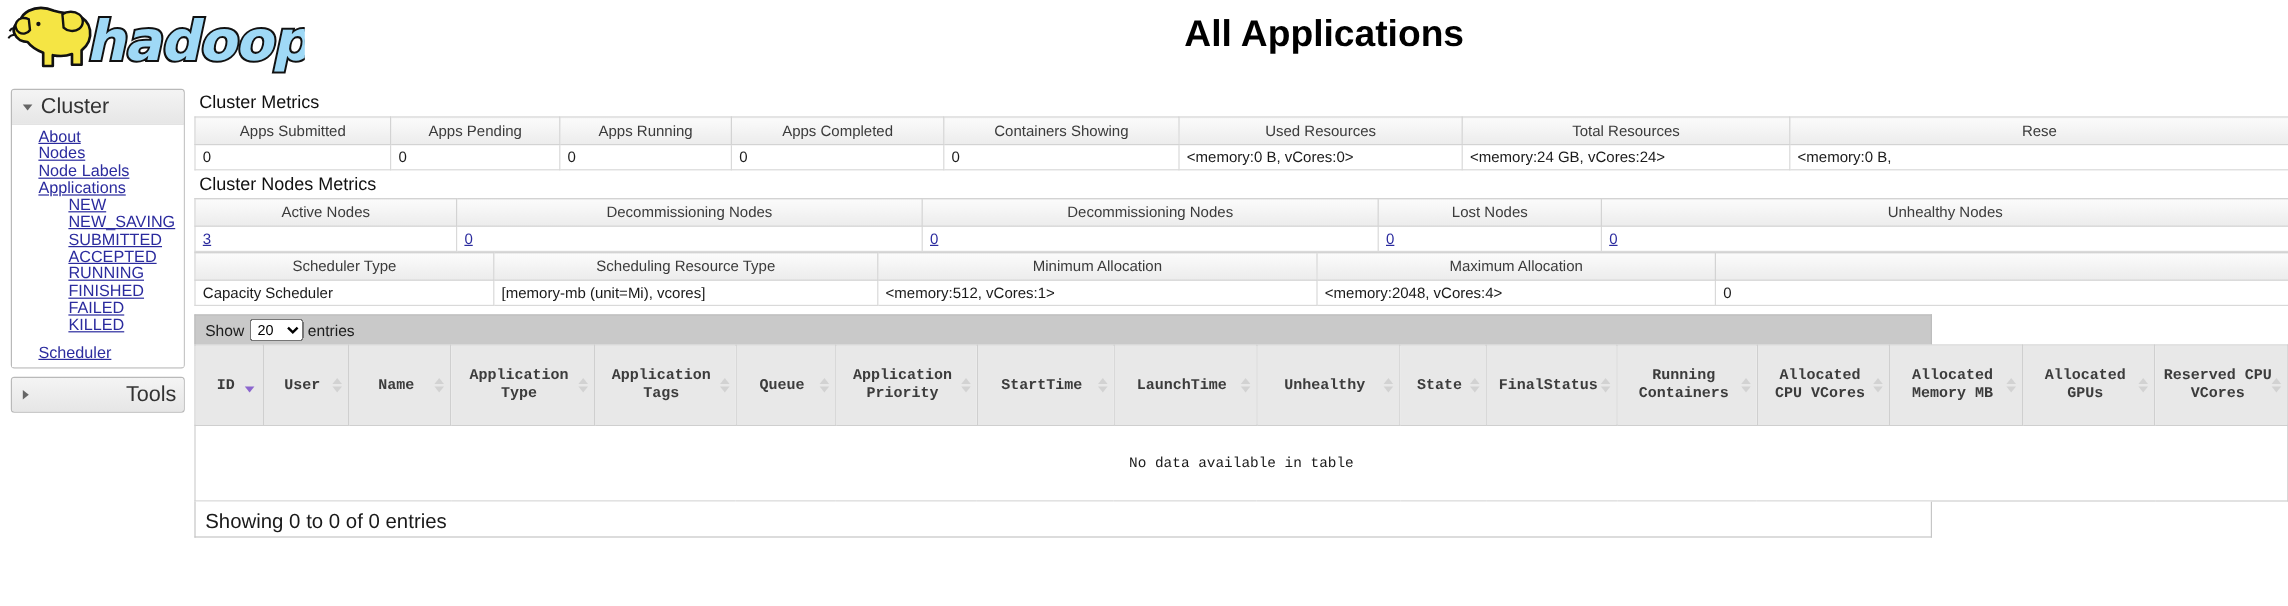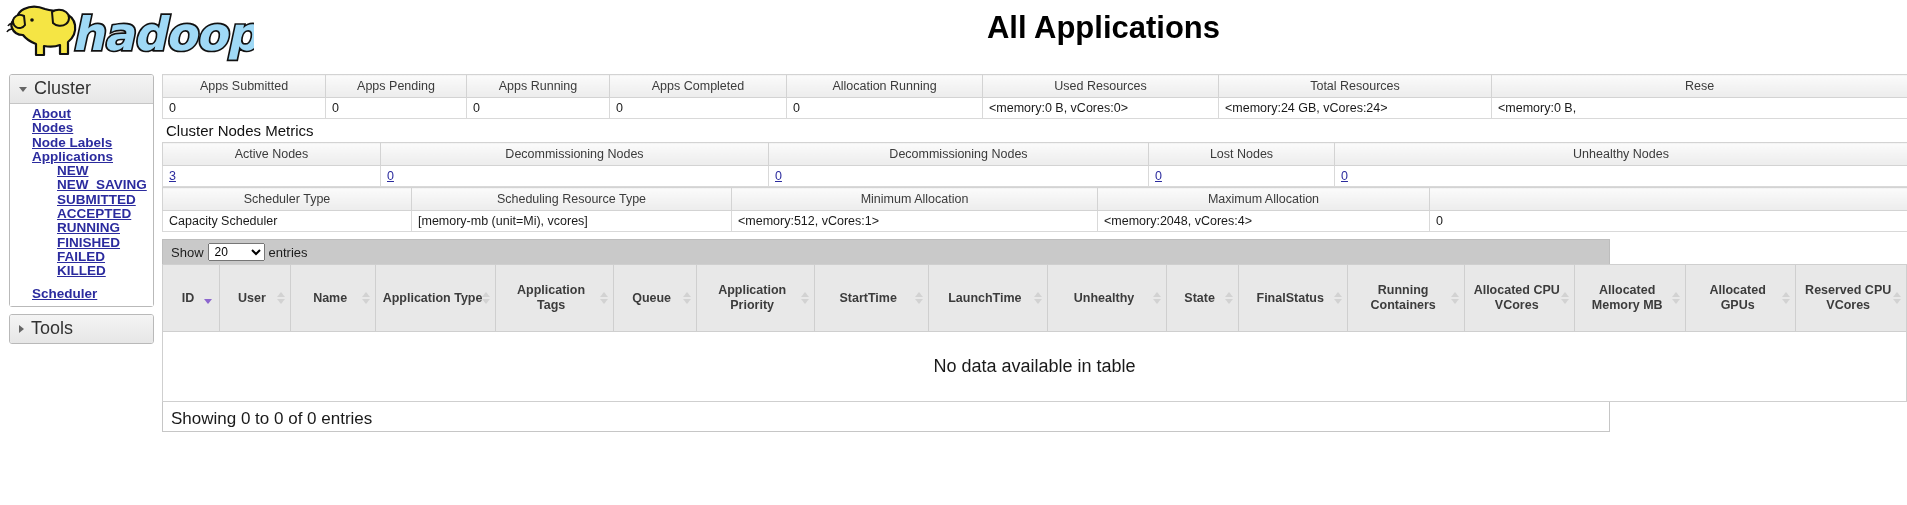--- a/index.html
+++ b/index.html
@@ -40,38 +40,38 @@
   }
   .nav-head {
     background: linear-gradient(to bottom, #f4f4f4 0%, #e6e6e6 100%);
     border-bottom: 1px solid #c6c6c6;
     font-size: 18px;
     color: #333;
     padding: 3px 6px 4px 6px;
     display: flex; align-items: center;
     border-radius: 2px 2px 0 0;
   }
-  .nav-head.collapsed { border-bottom: none; border-radius: 2px; }
+  .nav-head.collapsed { border-bottom: none; border-radius: 2px; justify-content: space-between; }
   .tri {
     display: inline-block;
     width: 0; height: 0;
     margin-right: 7px; margin-left: 3px;
     position: relative; top: 1px;
   }
   .tri.down {
     border-left: 4px solid transparent;
     border-right: 4px solid transparent;
     border-top: 5px solid #666;
   }
   .tri.right {
     border-top: 4px solid transparent;
     border-bottom: 4px solid transparent;
     border-left: 5px solid #666;
   }
-  .nav-body { padding: 3px 0 5px 0; background: #fff; font-weight: bold; }
+  .nav-body { padding: 3px 0 5px 0; background: #fff; }
   .nav-link {
     display: block;
     color: #2b2b9e;
     font-size: 13.5px;
     text-decoration: underline;
     padding: 0 0 0 22px;
     line-height: 14.3px;
     white-space: nowrap;
   }
   .nav-link.sub { padding-left: 47px; }
@@ -127,29 +127,30 @@
     padding: 4px 8px;
     font-size: 13px;
     color: #1c1c1c;
     height: 25px;
     display: flex; align-items: center;
   }
   #dt-top select {
     font-size: 12px;
     margin: 0 4px;
     height: 18px;
-    padding: 0 12px 0 2px;
+    padding: 0 0 0 2px;
     font-family: "Liberation Sans", sans-serif;
   }
   table.apps {
     border-collapse: collapse;
     table-layout: fixed;
     width: 1745px;
     font-size: 12.5px;
     border: 1px solid #c6c6c6;
+    font-family: Liberation Mono, monospace;
   }
   table.apps th {
     background: #e8e8e8;
     border: 1px solid #cfcfcf;
     color: #3c3c3c;
     font-weight: bold;
     font-size: 12.5px;
     padding: 5px 12px 5px 6px;
     height: 67px;
     vertical-align: middle;
@@ -169,21 +170,21 @@
     border-right: 4px solid transparent;
   }
   .sortico .up { top: 1px; border-bottom: 5px solid #cfcfcf; }
   .sortico .dn { bottom: 1px; border-top: 5px solid #cfcfcf; }
   .sortico.active .dn { border-top-color: #7b4fc9; }
   .sortico.active { right: 6px; }
   table.apps td.empty {
     border: 1px solid #cfcfcf;
     text-align: center;
     padding: 24px;
-    font-size: 18px;
+    font-size: 12px;
     color: #1a1a1a;
     background: #fff;
     height: 33px;
   }
   #dt-bottom {
     border: 1px solid #c6c6c6;
     border-top: none;
     padding: 7px 8px;
     font-size: 17px;
     color: #1a1a1a;
@@ -241,38 +242,39 @@
   <div class="nav-block">
     <div class="nav-head collapsed">
       <span class="tri right"></span>
       <span>Tools</span>
     </div>
   </div>
 </div>
 
 <div id="main">
 
+  <div class="section-title">Cluster Metrics</div>
   <table class="metrics">
     <colgroup>
       <col style="width:163px">
         <col style="width:141px">
         <col style="width:143px">
       <col style="width:177px">
         <col style="width:196px">
         <col style="width:236px">
       <col style="width:273px">
         <col style="width:416px">
     </colgroup>
     <thead>
       <tr>
         <th>Apps Submitted</th>
         <th>Apps Pending</th>
         <th>Apps Running</th>
         <th>Apps Completed</th>
-        <th>Allocation Running</th>
+        <th>Containers Showing</th>
         <th>Used Resources</th>
         <th>Total Resources</th>
         <th>Rese</th>
       </tr>
     </thead>
     <tbody>
       <tr>
         <td>0</td>
         <td>0</td>
         <td>0</td>

